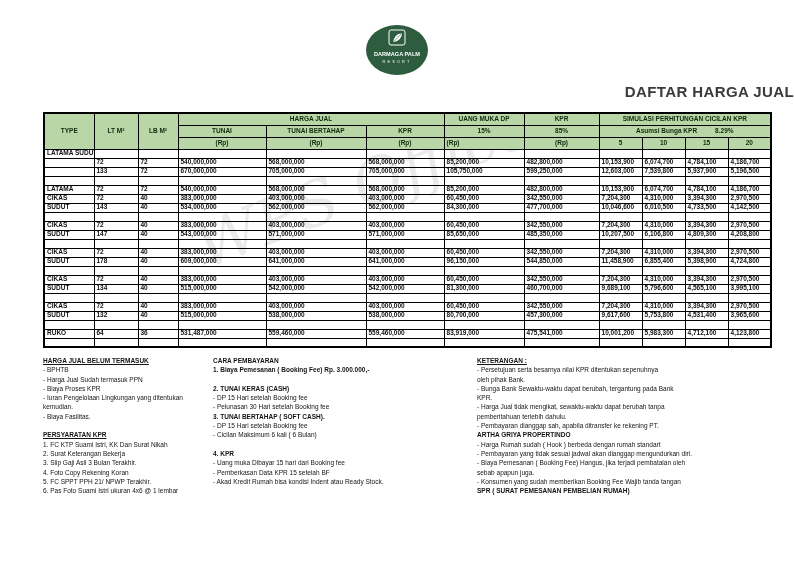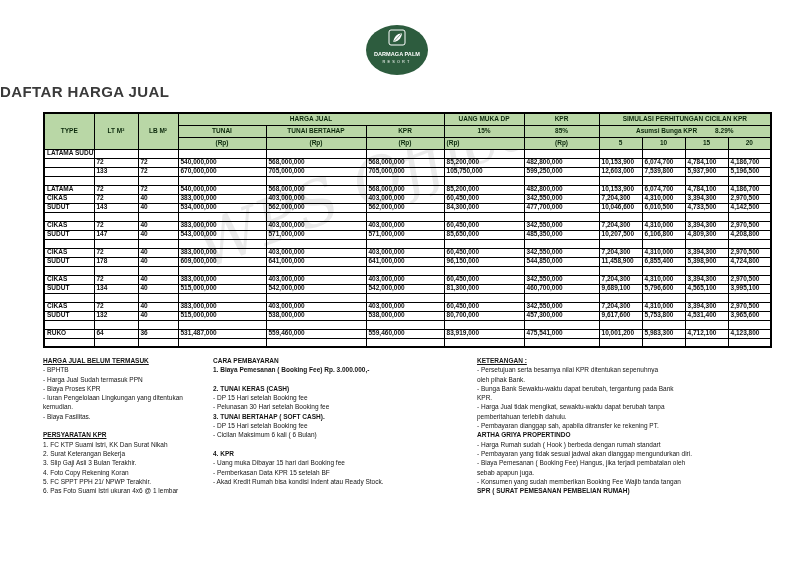--- a/index.html
+++ b/index.html
@@ -4,21 +4,21 @@
 <style>
   :root{ --green:#b9d7a6; --logo-green:#2d5c3e; --ink:#111; }
   *{box-sizing:border-box;}
   html,body{margin:0;padding:0;}
   body{
     width:794px;height:561px;position:relative;overflow:hidden;background:#fff;
     font-family:"Liberation Sans",sans-serif;color:var(--ink);
   }
   .logo{position:absolute;top:24px;left:50%;transform:translateX(-50%);}
   .title{
-    position:absolute;top:83px;left:0;width:100%;text-align:left;
+    position:absolute;top:83px;left:0;width:100%;text-align:right;
     font-size:15px;font-weight:600;color:#3a3a3a;letter-spacing:.4px;
   }
   .watermark{
     position:absolute;left:185px;top:215px;font-size:62px;font-style:italic;
     font-family:"DejaVu Serif",serif;color:#8a8a8a;opacity:.17;
     transform:rotate(-21deg);transform-origin:left top;pointer-events:none;white-space:nowrap;
   }
   table.price{
     position:absolute;left:43px;top:112px;width:727px;
     border-collapse:collapse;table-layout:fixed;border:2px solid #000;

